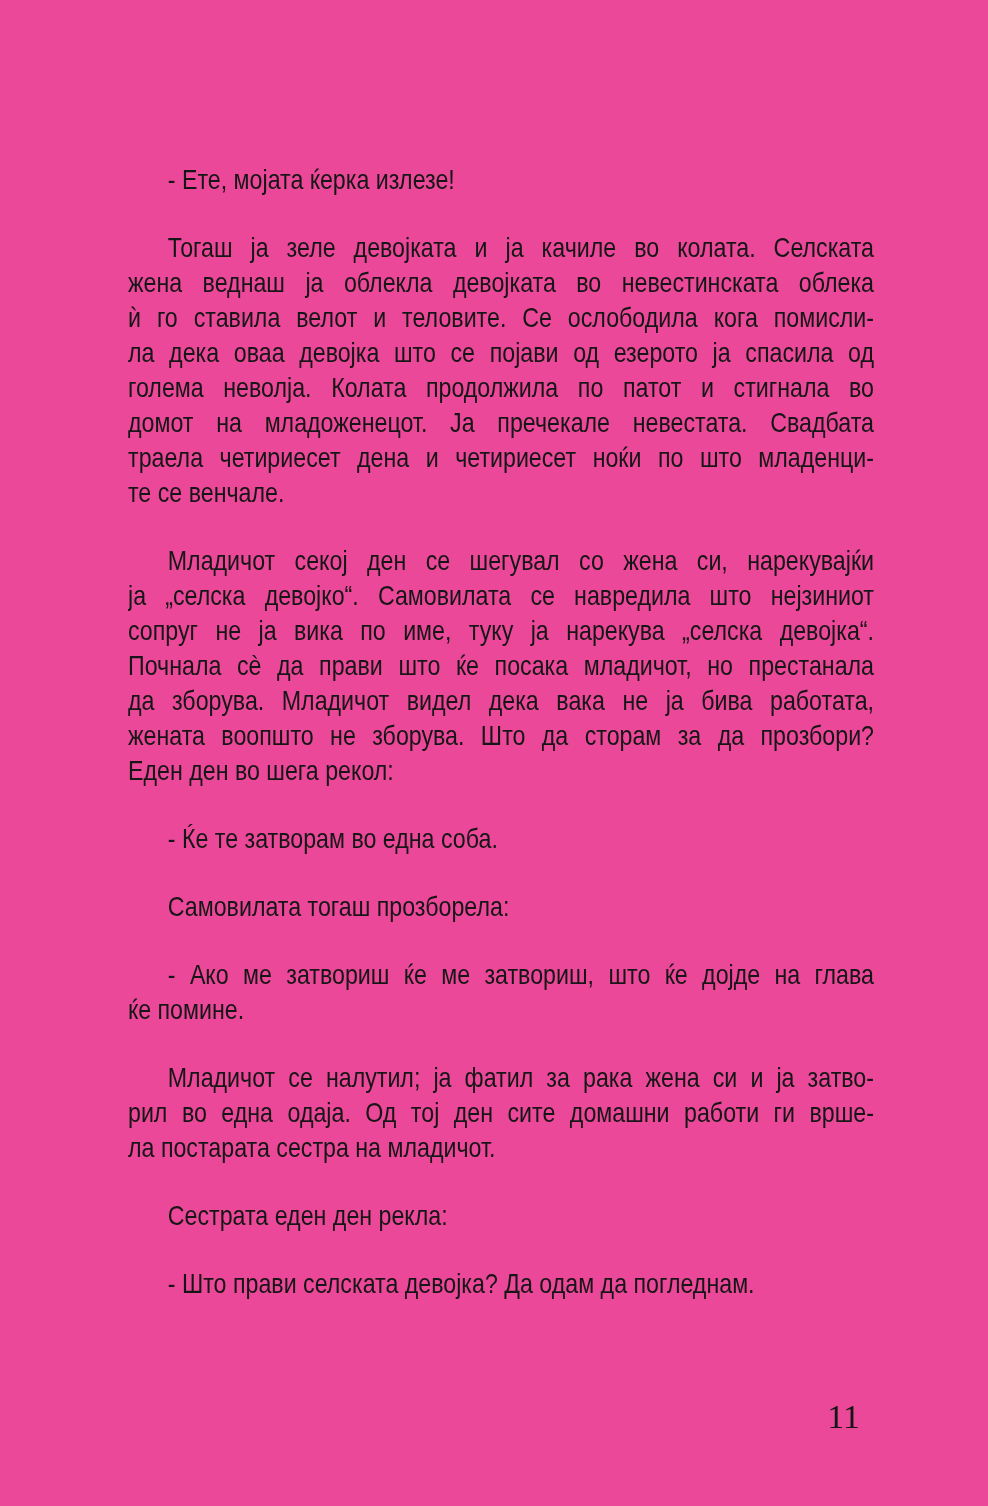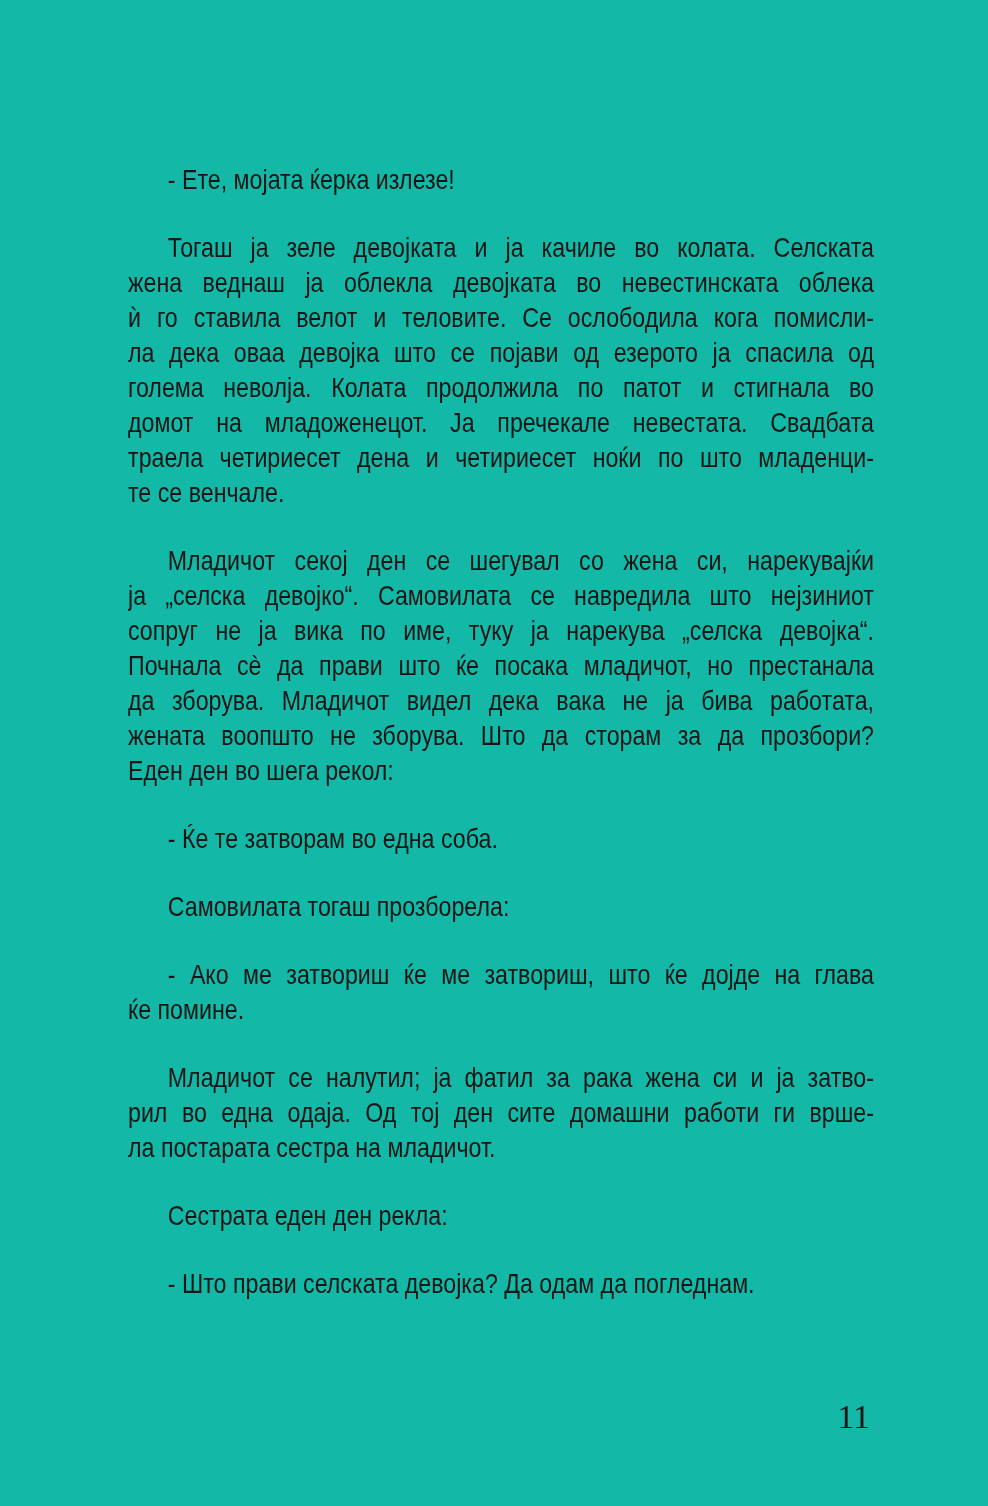--- a/index.html
+++ b/index.html
@@ -4,21 +4,21 @@
 <style>
   html, body {
     margin: 0;
     padding: 0;
     background: #ffffff;
   }
   .page {
     position: relative;
     width: 988px;
     height: 1506px;
-    background: #14b8a6;
+    background: #ec4899;
     overflow: hidden;
     font-family: "Liberation Sans", sans-serif;
     color: #161616;
   }
   
   .text-column {
     position: absolute;
     left: 128px;
     top: 162px;
     width: 900px;
@@ -48,21 +48,21 @@
   .line.fill::after {
     content: "";
     display: inline-block;
     width: 100%;
     height: 0;
     vertical-align: top;
   }
   .page-number {
     position: absolute;
     top: 1400px;
-    right: 118px;
+    right: 128px;
     font-family: "Liberation Serif", serif;
     font-size: 34px;
     line-height: 34px;
     color: #161616;
   }
 </style>
 </head>
 <body>
 
 <div class="page">

